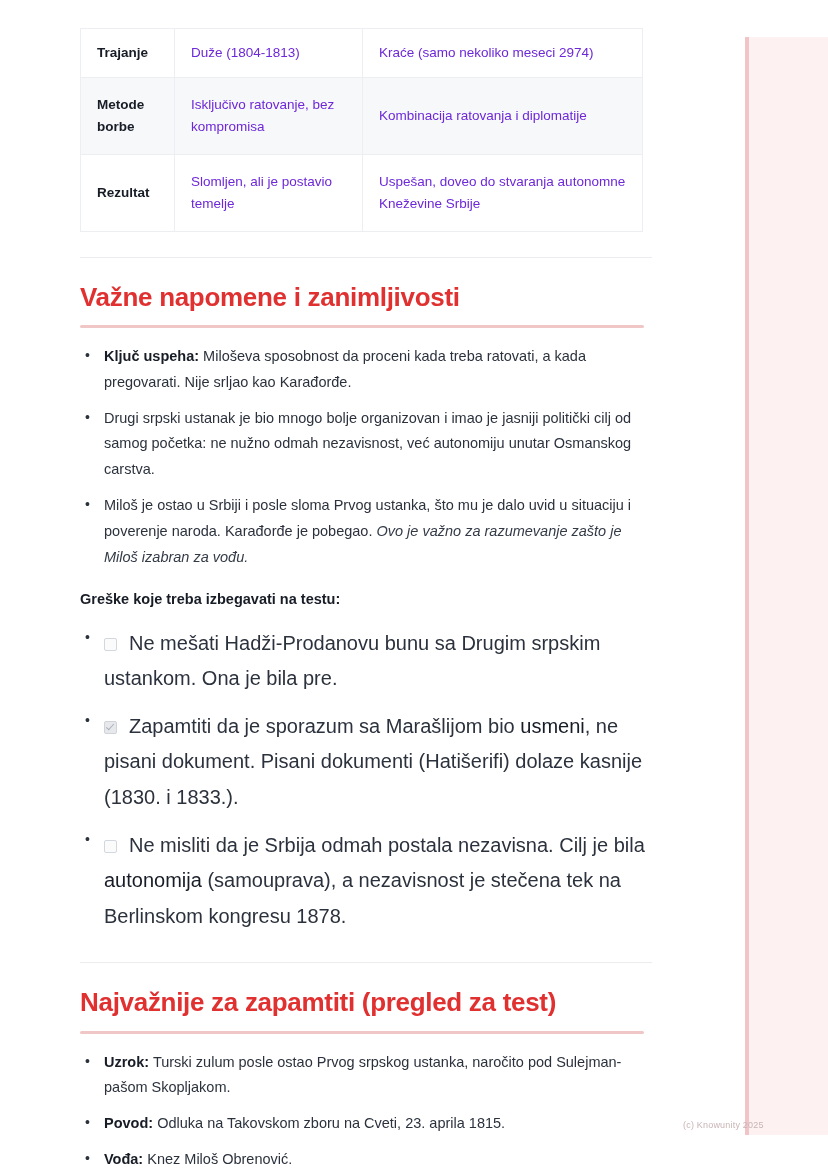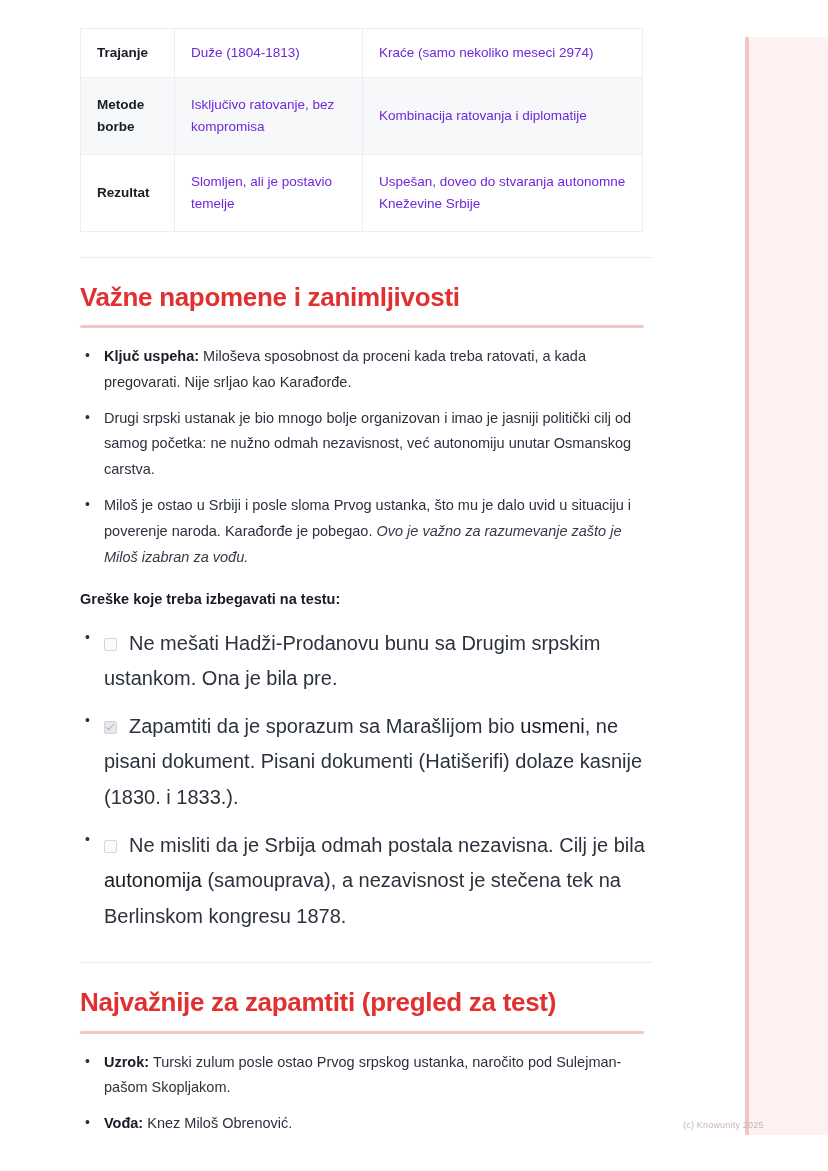--- a/index.html
+++ b/index.html
@@ -244,18 +244,19 @@
     <li><span class="cb"></span><span>Ne misliti da je Srbija odmah postala nezavisna. Cilj je bila </span><b>autonomija</b><span> (samouprava), a nezavisnost je stečena tek na Berlinskom kongresu 1878.</span></li>
   </ul>
 
   <div class="rule" style="margin-top:28px;"></div>
 
   <h2 class="sec-head" style="margin-top:24px;">Najvažnije za zapamtiti (pregled za test)</h2>
   <div class="sec-head-rule"></div>
 
   <ul class="bl">
     <li><b>Uzrok:</b><span> Turski zulum posle ostao Prvog srpskog ustanka, naročito pod Sulejman-pašom Skopljakom.</span></li>
+    <li><b>Povod:</b><span> Odluka na Takovskom zboru na Cveti, 23. aprila 1815.</span></li>
     <li><b>Vođa:</b><span> Knez Miloš Obrenović.</span></li>
   </ul>
 
 </div>
 
 <div class="watermark">(c) Knowunity 2025</div>
 
 </body></html>

